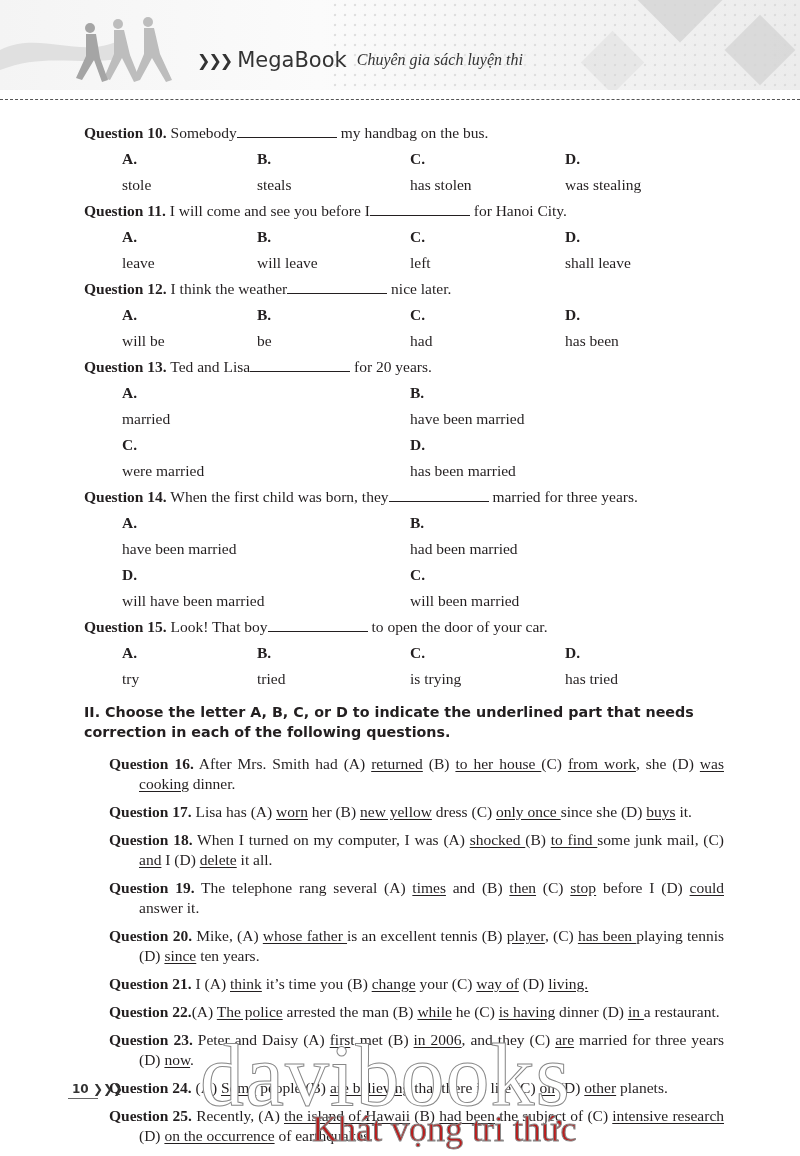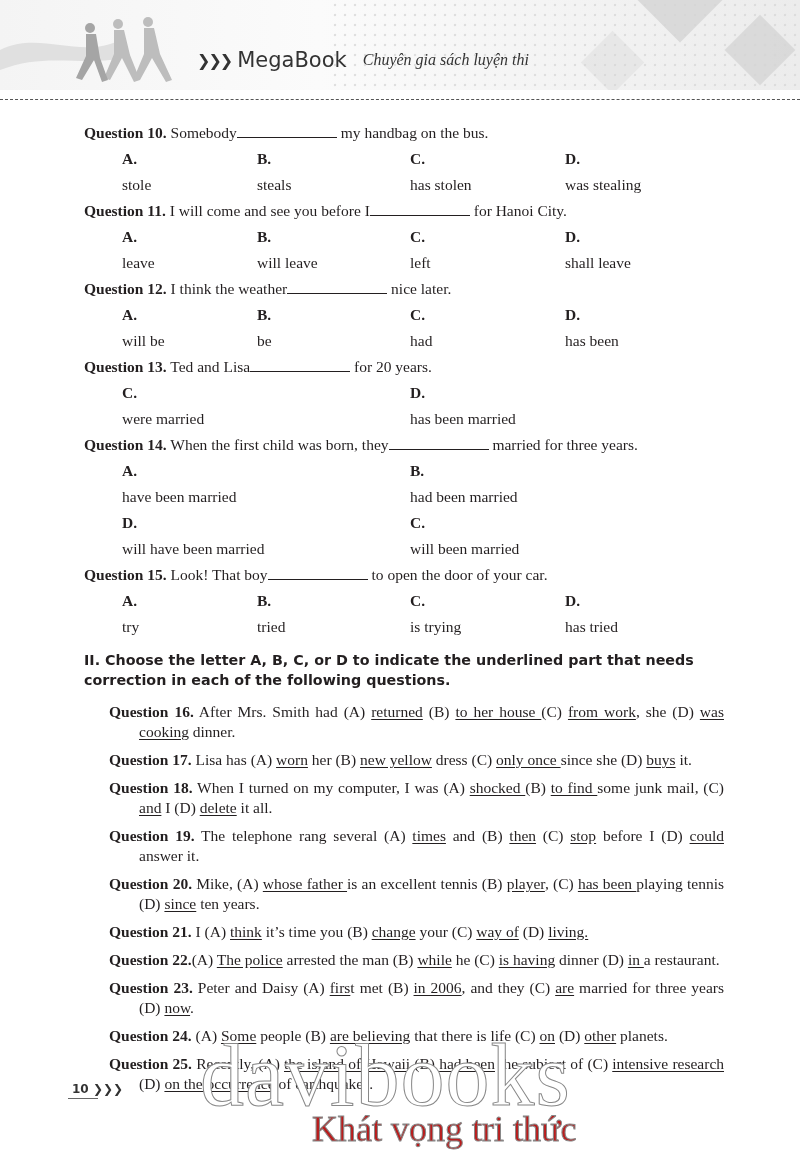--- a/index.html
+++ b/index.html
@@ -4,21 +4,21 @@
 <style>
 html,body{margin:0;padding:0;}
 body{width:800px;height:1156px;background:#fff;position:relative;overflow:hidden;font-family:"Liberation Serif",serif;color:#231f20;}
 .header{position:absolute;left:0;top:0;width:800px;height:90px;background:linear-gradient(90deg,#f4f4f4 0%,#fbfbfb 40%,#ececec 100%);overflow:hidden;}
 .dots{position:absolute;left:330px;top:0;width:470px;height:90px;background-image:radial-gradient(circle,#d8d8d8 1.4px,transparent 1.6px);background-size:10px 10px;opacity:.8;}
 .diamond{position:absolute;background:#d4d4d4;transform:rotate(45deg);opacity:.8;}
 .runners{position:absolute;left:0;top:10px;width:190px;height:75px;}
 .logo{position:absolute;left:197px;top:48px;display:flex;align-items:center;gap:6px;}
 .logo-mark{font-family:"DejaVu Sans",sans-serif;font-weight:bold;font-size:16px;color:#333;letter-spacing:-2px;}
 .logo-name{font-family:"DejaVu Sans",sans-serif;font-size:21px;color:#333;}
-.logo-tag{font-family:"Liberation Serif",serif;font-style:italic;font-size:16px;color:#333;margin-left:10px;}
+.logo-tag{font-family:"Liberation Serif",serif;font-style:italic;font-size:16px;color:#333;margin-left:4px;}
 .dash-line{position:absolute;left:0;top:99px;width:800px;border-top:1.6px dashed #555;}
 .content{position:absolute;left:84px;top:120px;width:640px;font-size:15.5px;}
 .q{line-height:26px;}
 .q b{font-weight:bold;}
 .opts{display:flex;line-height:26px;padding-left:38px;}
 .opts4 span{width:145px;display:inline-block;}
 .opts4 span:nth-child(1){width:135px;}
 .opts4 span:nth-child(2){width:153px;}
 .opts4 span:nth-child(3){width:155px;}
 .opts2 span{width:288px;display:inline-block;}
@@ -78,20 +78,24 @@
       </div>
       <div class="q"><b>Question 12.</b> <span>I think the weather</span><span class="blank"></span><span> nice later.</span></div>
       <div class="opts opts4">
         <span><b>A.</b> <span>will be</span></span>
         <span><b>B.</b> <span>be</span></span>
         <span><b>C.</b> <span>had</span></span>
         <span><b>D.</b> <span>has been</span></span>
       </div>
       <div class="q"><b>Question 13.</b> <span>Ted and Lisa</span><span class="blank"></span><span> for 20 years.</span></div>
       <div class="opts opts2">
+        <span><b>A.</b> <span>married</span></span>
+        <span><b>B.</b> <span>have been married</span></span>
+      </div>
+      <div class="opts opts2">
         <span><b>C.</b> <span>were married</span></span>
         <span><b>D.</b> <span>has been married</span></span>
       </div>
       <div class="q"><b>Question 14.</b> <span>When the first child was born, they</span><span class="blank"></span><span> married for three years.</span></div>
       <div class="opts opts2">
         <span><b>A.</b> <span>have been married</span></span>
         <span><b>B.</b> <span>had been married</span></span>
       </div>
       <div class="opts opts2">
         <span><b>D.</b> <span>will have been married</span></span>

